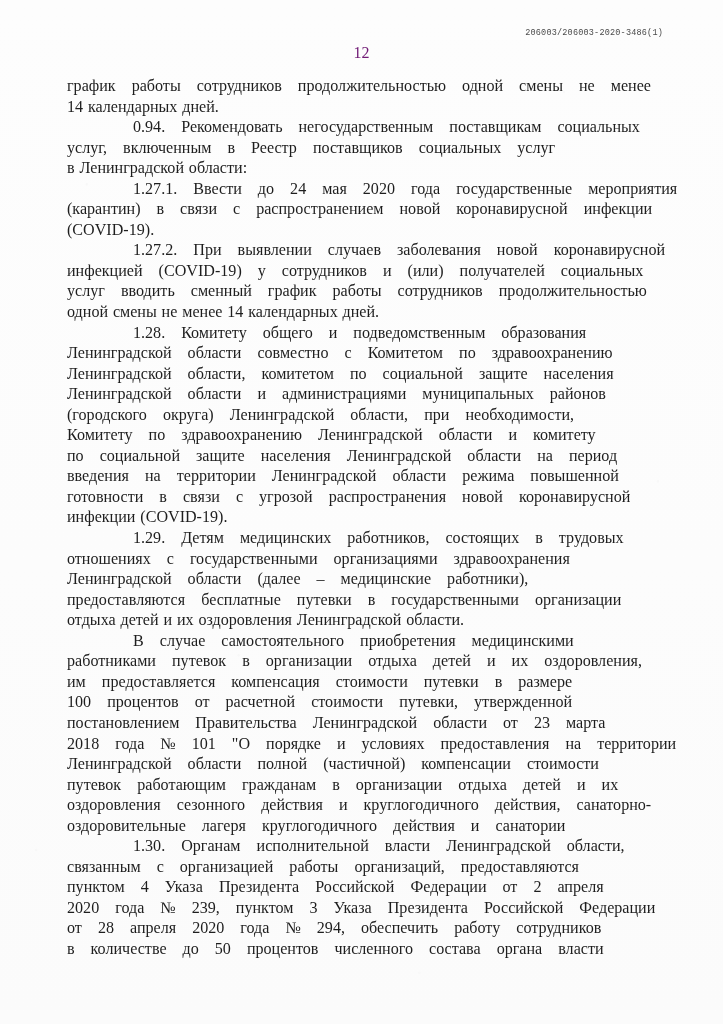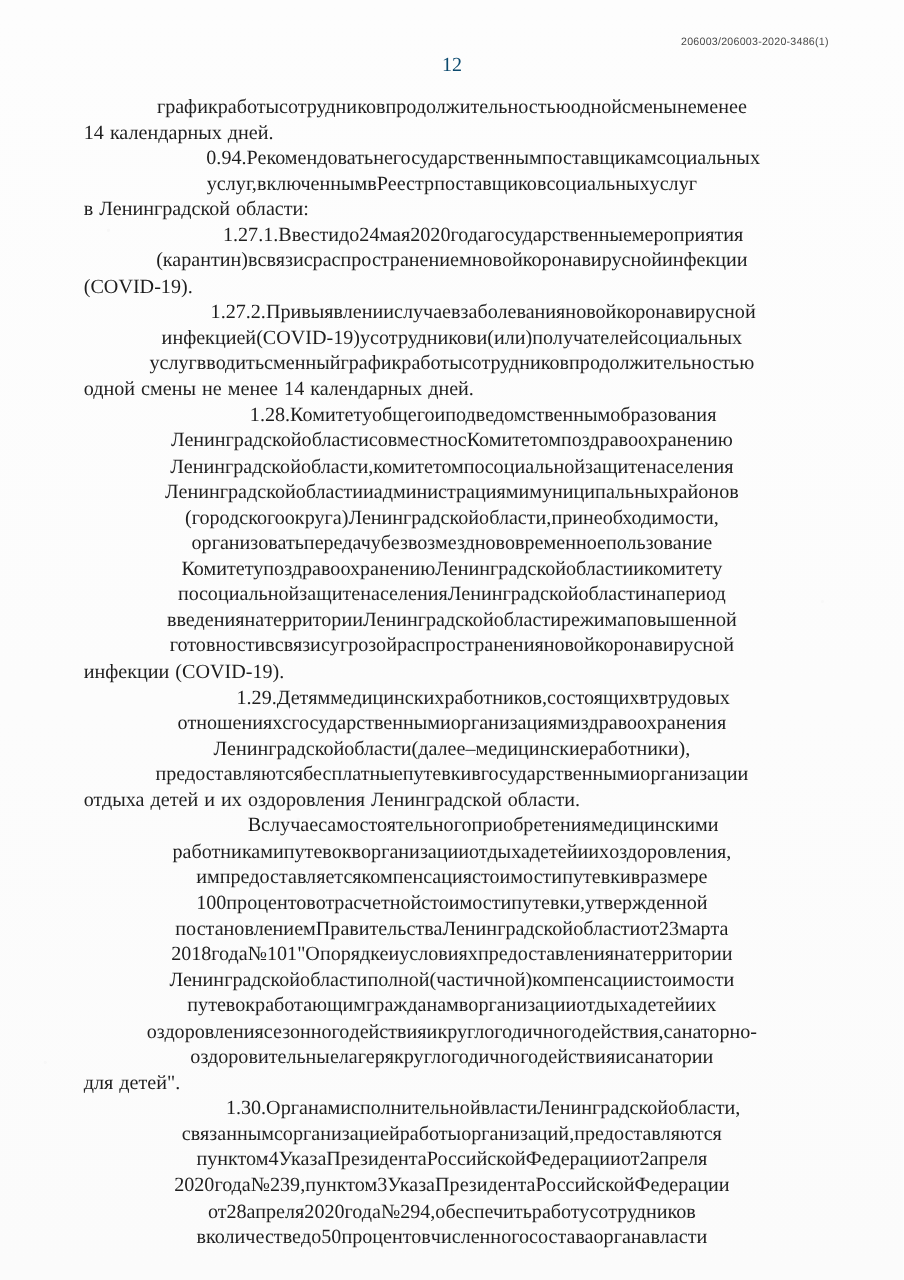--- a/index.html
+++ b/index.html
@@ -30,57 +30,58 @@
       radial-gradient(circle at 5%  83%, rgba(0,0,0,0.017) 0 1px, transparent 1.6px),
       radial-gradient(circle at 58% 95%, rgba(0,0,0,0.013) 0 1px, transparent 1.6px),
       linear-gradient(180deg, #fdfdfd 0%, #fcfcfc 55%, #fbfbfb 100%);
   }
 
   
   .doc-code {
     position: absolute;
     top: 28px;
     right: 60px;
-    font-family: Liberation Sans, sans-serif;
+    font-family: Liberation Mono, monospace;
     font-size: 8.5px;
     letter-spacing: 0.2px;
     color: #4a4a4a;
     white-space: nowrap;
   }
 
   
   .page-number {
     position: absolute;
     top: 44px;
     left: 0;
     width: 723px;
     text-align: center;
     font-size: 16px;
-    color: #0c4a6e;
+    color: #701a75;
   }
 
   
   .doc-body {
     position: absolute;
     left: 67px;
     top: 76px;
     width: 589px;
   }
 
   .doc-line {
     display: flex;
     font-size: 16.1px;
     line-height: 20.55px;
     color: #1e1e1e;
     white-space: pre;
     min-height: 20.55px;
   }
   
   .doc-line.justify {
-    justify-content: center;
+    justify-content: flex-start;
+    gap: 16px;
   }
   
   .doc-line.flush {
     justify-content: flex-start;
     text-align: center;
   }
   .doc-line.flush .w + .w {
     margin-left: 0.30em;
   }
   .doc-line .indent {
@@ -112,41 +113,39 @@
     <div class="doc-line flush"><span class="w">(COVID-19).</span></div>
     <div class="doc-line justify"><span class="indent"></span><span class="w">1.27.2.</span><span class="w">При</span><span class="w">выявлении</span><span class="w">случаев</span><span class="w">заболевания</span><span class="w">новой</span><span class="w">коронавирусной</span></div>
     <div class="doc-line justify"><span class="w">инфекцией</span><span class="w">(COVID-19)</span><span class="w">у</span><span class="w">сотрудников</span><span class="w">и</span><span class="w">(или)</span><span class="w">получателей</span><span class="w">социальных</span></div>
     <div class="doc-line justify"><span class="w">услуг</span><span class="w">вводить</span><span class="w">сменный</span><span class="w">график</span><span class="w">работы</span><span class="w">сотрудников</span><span class="w">продолжительностью</span></div>
     <div class="doc-line flush"><span class="w">одной</span><span class="w">смены</span><span class="w">не</span><span class="w">менее</span><span class="w">14</span><span class="w">календарных</span><span class="w">дней.</span></div>
     <div class="doc-line justify"><span class="indent"></span><span class="w">1.28.</span><span class="w">Комитету</span><span class="w">общего</span><span class="w">и</span><span class="w">подведомственным</span><span class="w">образования</span></div>
     <div class="doc-line justify"><span class="w">Ленинградской</span><span class="w">области</span><span class="w">совместно</span><span class="w">с</span><span class="w">Комитетом</span><span class="w">по</span><span class="w">здравоохранению</span></div>
     <div class="doc-line justify"><span class="w">Ленинградской</span><span class="w">области,</span><span class="w">комитетом</span><span class="w">по</span><span class="w">социальной</span><span class="w">защите</span><span class="w">населения</span></div>
     <div class="doc-line justify"><span class="w">Ленинградской</span><span class="w">области</span><span class="w">и</span><span class="w">администрациями</span><span class="w">муниципальных</span><span class="w">районов</span></div>
     <div class="doc-line justify"><span class="w">(городского</span><span class="w">округа)</span><span class="w">Ленинградской</span><span class="w">области,</span><span class="w">при</span><span class="w">необходимости,</span></div>
-    <div class="doc-line justify"><span class="w">организовать</span><span class="w">передачу</span><span class="w">безвозмездно</span><span class="w">во</span><span class="w">временное</span><span class="w">пользование</span></div>
     <div class="doc-line justify"><span class="w">Комитету</span><span class="w">по</span><span class="w">здравоохранению</span><span class="w">Ленинградской</span><span class="w">области</span><span class="w">и</span><span class="w">комитету</span></div>
     <div class="doc-line justify"><span class="w">по</span><span class="w">социальной</span><span class="w">защите</span><span class="w">населения</span><span class="w">Ленинградской</span><span class="w">области</span><span class="w">на</span><span class="w">период</span></div>
     <div class="doc-line justify"><span class="w">введения</span><span class="w">на</span><span class="w">территории</span><span class="w">Ленинградской</span><span class="w">области</span><span class="w">режима</span><span class="w">повышенной</span></div>
     <div class="doc-line justify"><span class="w">готовности</span><span class="w">в</span><span class="w">связи</span><span class="w">с</span><span class="w">угрозой</span><span class="w">распространения</span><span class="w">новой</span><span class="w">коронавирусной</span></div>
     <div class="doc-line flush"><span class="w">инфекции</span><span class="w">(COVID-19).</span></div>
     <div class="doc-line justify"><span class="indent"></span><span class="w">1.29.</span><span class="w">Детям</span><span class="w">медицинских</span><span class="w">работников,</span><span class="w">состоящих</span><span class="w">в</span><span class="w">трудовых</span></div>
     <div class="doc-line justify"><span class="w">отношениях</span><span class="w">с</span><span class="w">государственными</span><span class="w">организациями</span><span class="w">здравоохранения</span></div>
     <div class="doc-line justify"><span class="w">Ленинградской</span><span class="w">области</span><span class="w">(далее</span><span class="w">–</span><span class="w">медицинские</span><span class="w">работники),</span></div>
     <div class="doc-line justify"><span class="w">предоставляются</span><span class="w">бесплатные</span><span class="w">путевки</span><span class="w">в</span><span class="w">государственными</span><span class="w">организации</span></div>
     <div class="doc-line flush"><span class="w">отдыха</span><span class="w">детей</span><span class="w">и</span><span class="w">их</span><span class="w">оздоровления</span><span class="w">Ленинградской</span><span class="w">области.</span></div>
     <div class="doc-line justify"><span class="indent"></span><span class="w">В</span><span class="w">случае</span><span class="w">самостоятельного</span><span class="w">приобретения</span><span class="w">медицинскими</span></div>
     <div class="doc-line justify"><span class="w">работниками</span><span class="w">путевок</span><span class="w">в</span><span class="w">организации</span><span class="w">отдыха</span><span class="w">детей</span><span class="w">и</span><span class="w">их</span><span class="w">оздоровления,</span></div>
     <div class="doc-line justify"><span class="w">им</span><span class="w">предоставляется</span><span class="w">компенсация</span><span class="w">стоимости</span><span class="w">путевки</span><span class="w">в</span><span class="w">размере</span></div>
     <div class="doc-line justify"><span class="w">100</span><span class="w">процентов</span><span class="w">от</span><span class="w">расчетной</span><span class="w">стоимости</span><span class="w">путевки,</span><span class="w">утвержденной</span></div>
     <div class="doc-line justify"><span class="w">постановлением</span><span class="w">Правительства</span><span class="w">Ленинградской</span><span class="w">области</span><span class="w">от</span><span class="w">23</span><span class="w">марта</span></div>
     <div class="doc-line justify"><span class="w">2018</span><span class="w">года</span><span class="w">№</span><span class="w">101</span><span class="w">"О</span><span class="w">порядке</span><span class="w">и</span><span class="w">условиях</span><span class="w">предоставления</span><span class="w">на</span><span class="w">территории</span></div>
     <div class="doc-line justify"><span class="w">Ленинградской</span><span class="w">области</span><span class="w">полной</span><span class="w">(частичной)</span><span class="w">компенсации</span><span class="w">стоимости</span></div>
     <div class="doc-line justify"><span class="w">путевок</span><span class="w">работающим</span><span class="w">гражданам</span><span class="w">в</span><span class="w">организации</span><span class="w">отдыха</span><span class="w">детей</span><span class="w">и</span><span class="w">их</span></div>
     <div class="doc-line justify"><span class="w">оздоровления</span><span class="w">сезонного</span><span class="w">действия</span><span class="w">и</span><span class="w">круглогодичного</span><span class="w">действия,</span><span class="w">санаторно-</span></div>
     <div class="doc-line justify"><span class="w">оздоровительные</span><span class="w">лагеря</span><span class="w">круглогодичного</span><span class="w">действия</span><span class="w">и</span><span class="w">санатории</span></div>
-    <div class="doc-line flush"><span class="w">для</span><span class="w">детей".</span></div>
     <div class="doc-line justify"><span class="indent"></span><span class="w">1.30.</span><span class="w">Органам</span><span class="w">исполнительной</span><span class="w">власти</span><span class="w">Ленинградской</span><span class="w">области,</span></div>
     <div class="doc-line justify"><span class="w">связанным</span><span class="w">с</span><span class="w">организацией</span><span class="w">работы</span><span class="w">организаций,</span><span class="w">предоставляются</span></div>
     <div class="doc-line justify"><span class="w">пунктом</span><span class="w">4</span><span class="w">Указа</span><span class="w">Президента</span><span class="w">Российской</span><span class="w">Федерации</span><span class="w">от</span><span class="w">2</span><span class="w">апреля</span></div>
     <div class="doc-line justify"><span class="w">2020</span><span class="w">года</span><span class="w">№</span><span class="w">239,</span><span class="w">пунктом</span><span class="w">3</span><span class="w">Указа</span><span class="w">Президента</span><span class="w">Российской</span><span class="w">Федерации</span></div>
     <div class="doc-line justify"><span class="w">от</span><span class="w">28</span><span class="w">апреля</span><span class="w">2020</span><span class="w">года</span><span class="w">№</span><span class="w">294,</span><span class="w">обеспечить</span><span class="w">работу</span><span class="w">сотрудников</span></div>
     <div class="doc-line justify"><span class="w">в</span><span class="w">количестве</span><span class="w">до</span><span class="w">50</span><span class="w">процентов</span><span class="w">численного</span><span class="w">состава</span><span class="w">органа</span><span class="w">власти</span></div>
   </div>
 
 </body></html>

